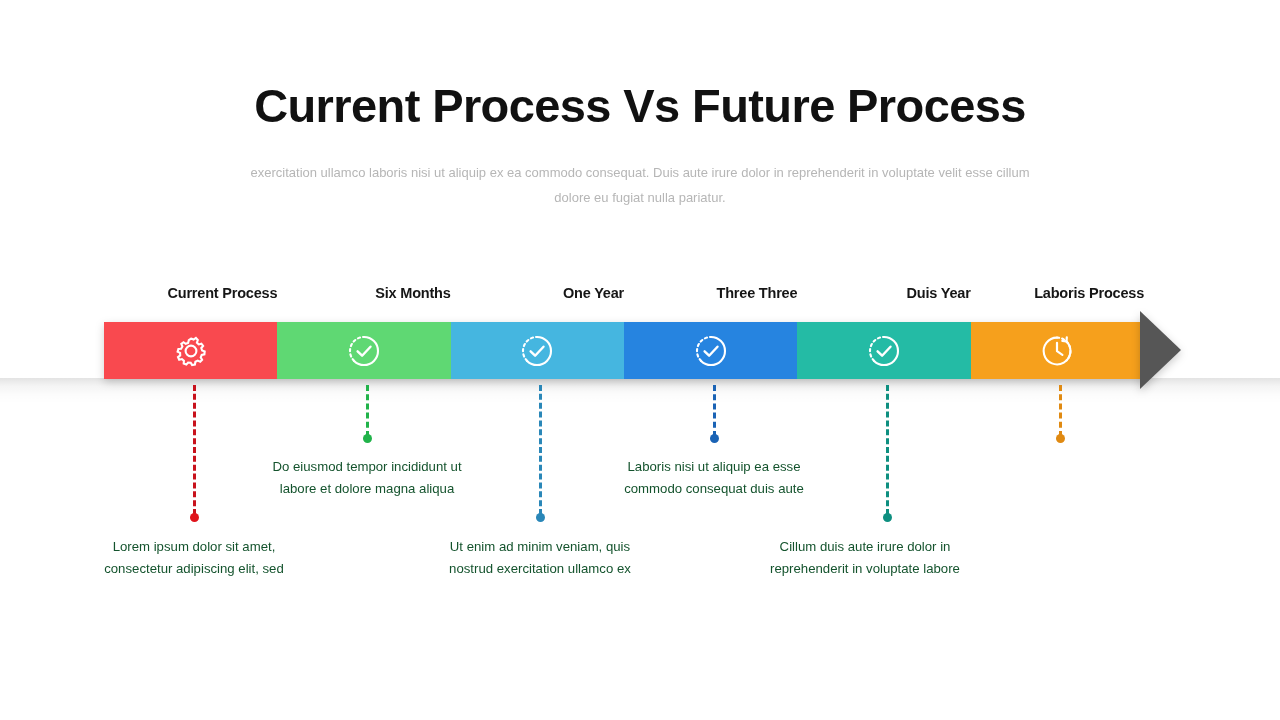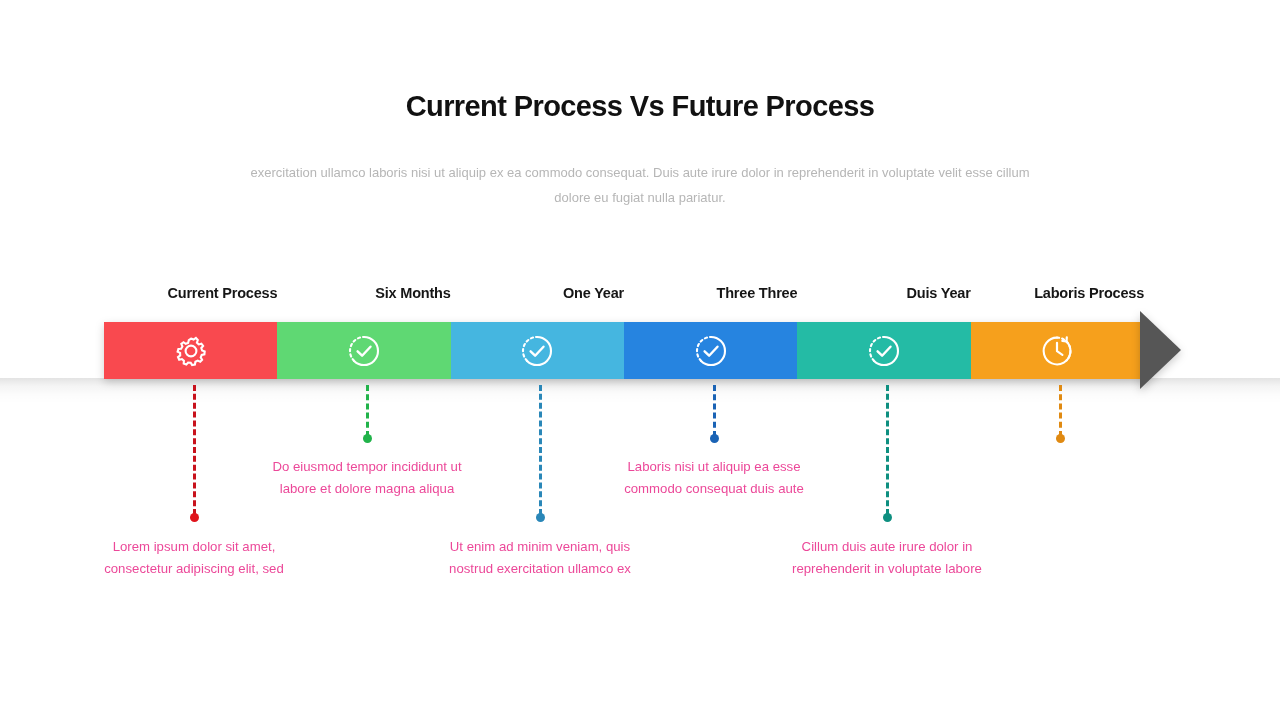--- a/index.html
+++ b/index.html
@@ -18,21 +18,21 @@
     height: 720px;
     background: #ffffff;
   }
 
   
   #title {
     position: absolute;
     left: 0; top: 80px;
     width: 1280px;
     text-align: center;
-    font-size: 29px;
+    font-size: 47px;
     font-weight: bold;
     letter-spacing: -0.6px;
     color: #111111;
     line-height: 52px;
     white-space: nowrap;
   }
 
   #subtitle {
     position: absolute;
     left: 240px; top: 161px;
@@ -112,21 +112,21 @@
     width: 9px; height: 9px;
     border-radius: 50%;
   }
 
   
   .desc {
     position: absolute;
     width: 240px;
     text-align: center;
     font-size: 13.2px;
-    color: #ec4899;
+    color: #14532d;
     line-height: 21.5px;
   }
 </style>
 </head>
 <body>
 
 <div id="slide" style="background: rgb(255, 255, 255);">
 
   <div id="title">Current Process Vs Future Process</div>
   <div id="subtitle">exercitation ullamco laboris nisi ut aliquip ex ea commodo consequat. Duis aute irure dolor in reprehenderit in voluptate velit esse cillum dolore eu fugiat nulla pariatur.</div>
@@ -240,18 +240,18 @@
   <div class="desc" style="left:74px; top:536px">
     <div>Lorem ipsum dolor sit amet,</div>
     <div>consectetur adipiscing elit, sed</div>
   </div>
 
   <div class="desc" style="left:420px; top:536px">
     <div>Ut enim ad minim veniam, quis</div>
     <div>nostrud exercitation ullamco ex</div>
   </div>
 
-  <div class="desc" style="left:767px; top:536px">
+  <div class="desc" style="left:745px; top:536px">
     <div>Cillum duis aute irure dolor in</div>
     <div>reprehenderit in voluptate labore</div>
   </div>
 
 </div>
 
 </body></html>

